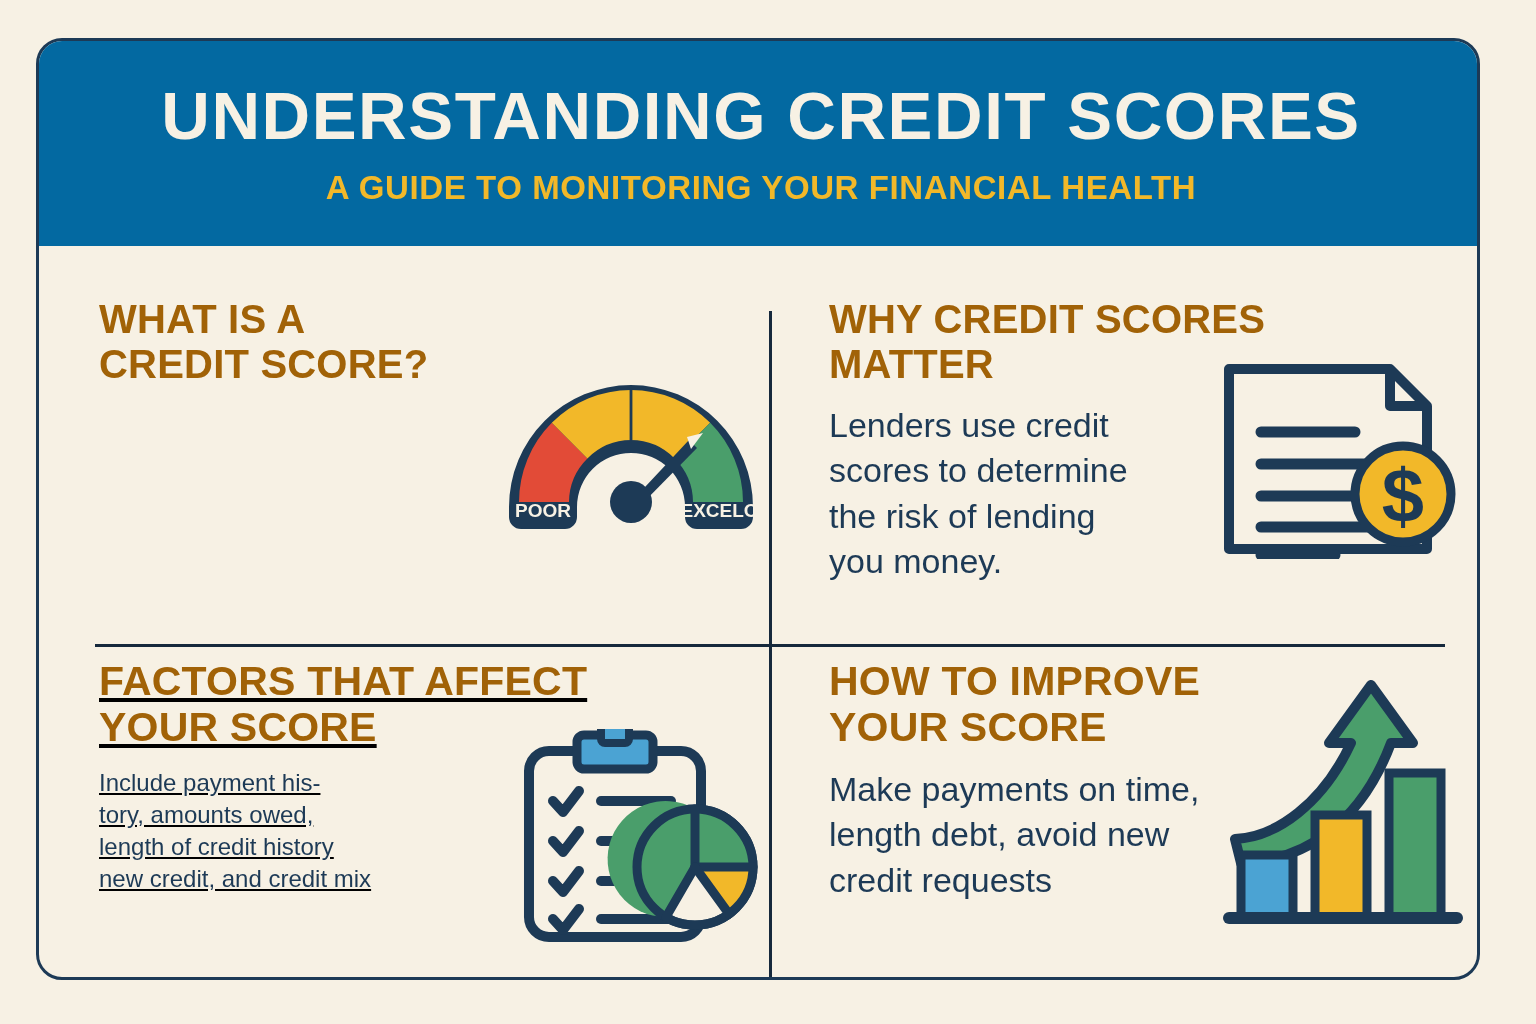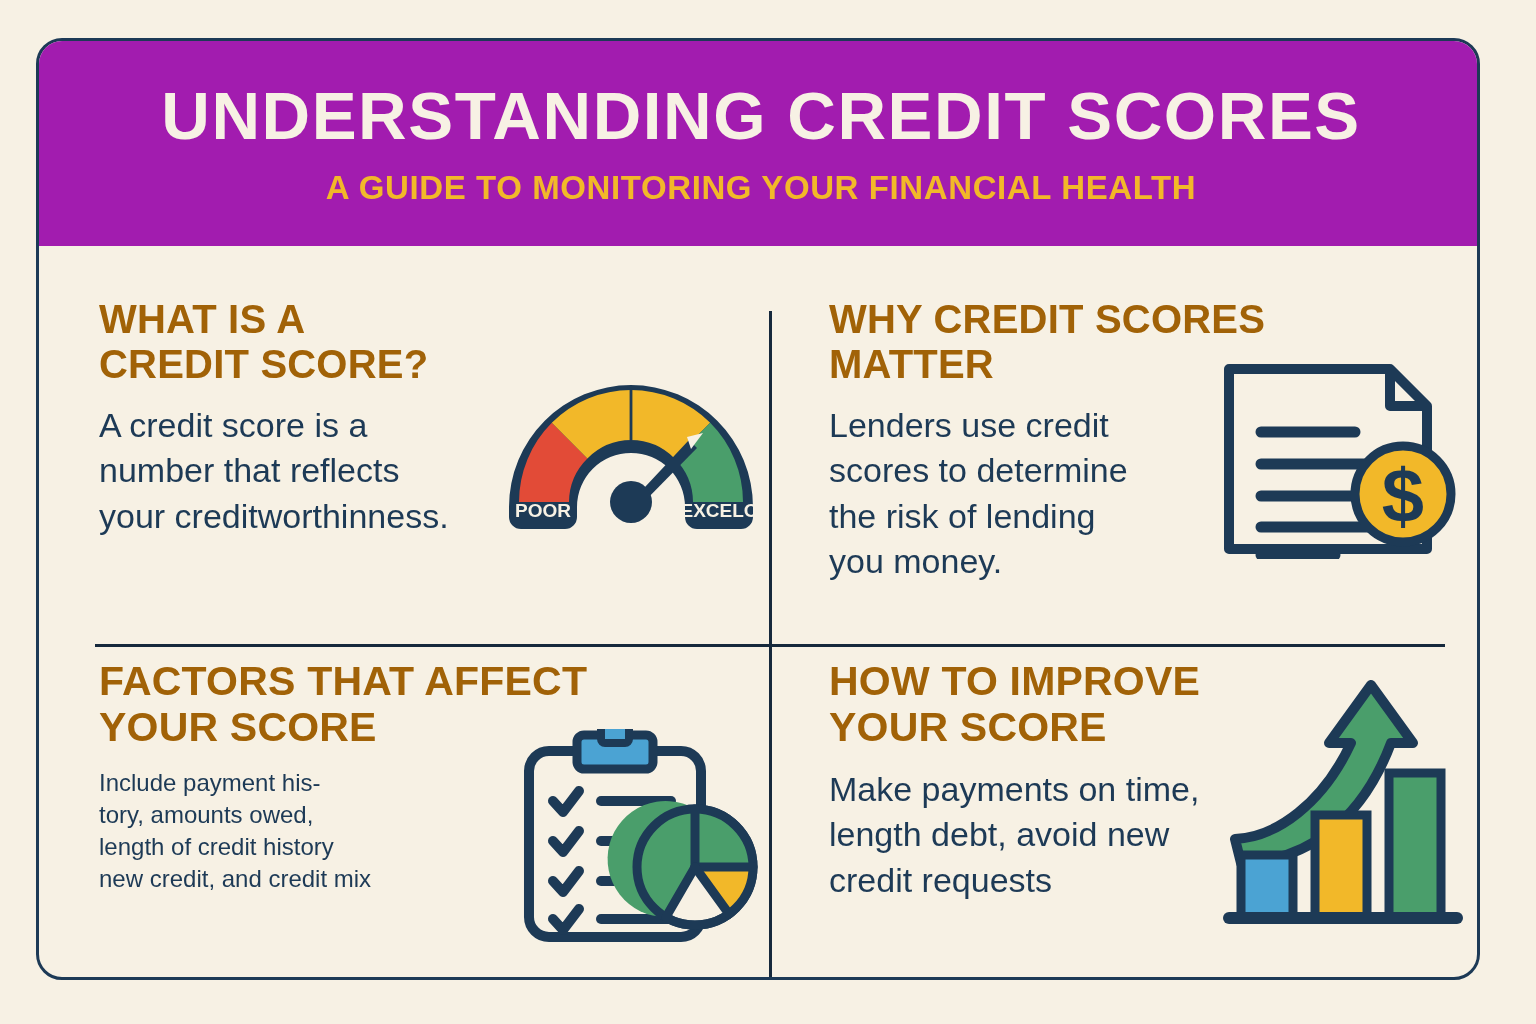--- a/index.html
+++ b/index.html
@@ -21,21 +21,21 @@
     border:3px solid #1D3A56;
     border-radius:26px;
     background:#F7F1E4;
     overflow:hidden;
   }
   
   .header {
     position:absolute;
     left:-3px; top:-3px;
     width:1450px; height:208px;
-    background:#a21caf;
+    background:#0369a1;
     border-radius:26px 26px 0 0;
     display:flex;
     flex-direction:column;
     align-items:center;
     justify-content:center;
     padding-top:6px;
   }
   .title {
     color:#F7F1E4;
     font-size:66px;
@@ -69,21 +69,21 @@
   }
   .hdiv {
     position:absolute;
     left:56px; top:395px;
     width:1350px; height:3px;
     background:#16293C;
   }
   .quad { position:absolute; }
   .q-tl { left:60px;  top:48px;  width:660px; height:340px; }
   .q-tr { left:790px; top:48px;  width:630px; height:340px; }
-  .q-bl { left:60px;  top:410px; width:660px; height:330px; }
+  .q-bl { left:60px;  top:410px; width:660px; height:330px;text-decoration:underline; }
   .q-br { left:790px; top:410px; width:630px; height:330px; }
 
   .q-head {
     color:#a16207;
     font-weight:bold;
     font-size:40px;
     line-height:1.12;
     letter-spacing:0.2px;
     text-transform:uppercase;
     white-space:pre-line;
@@ -117,23 +117,20 @@
       <div class="subtitle">A GUIDE TO MONITORING YOUR FINANCIAL HEALTH</div>
     </div>
 
     <div class="grid">
       <div class="vdiv"></div>
       <div class="hdiv"></div>
 
       <div class="quad q-tl">
         <div class="q-head">WHAT IS A
 CREDIT SCORE?</div>
-        <div class="q-body">A credit score is a
-number that reflects
-your creditworthinness.</div>
 
         <div class="art art-gauge">
           <svg viewBox="0 0 280 215" width="280" height="215">
 
             <path d="M18 190 A122 122 0 0 1 262 190 L262 200 A12 12 0 0 1 250 212 L206 212 A12 12 0 0 1 194 200
                      L194 190 A54 54 0 0 0 86 190 L86 200 A12 12 0 0 1 74 212 L30 212 A12 12 0 0 1 18 200 Z" fill="#1D3A56"></path>
 
             <g>
 
               <path d="M 28 185 A 112 112 0 0 1 60.8 105.8 L 96.4 141.4 A 62 62 0 0 0 78 185 Z" fill="#E24B37"></path>

